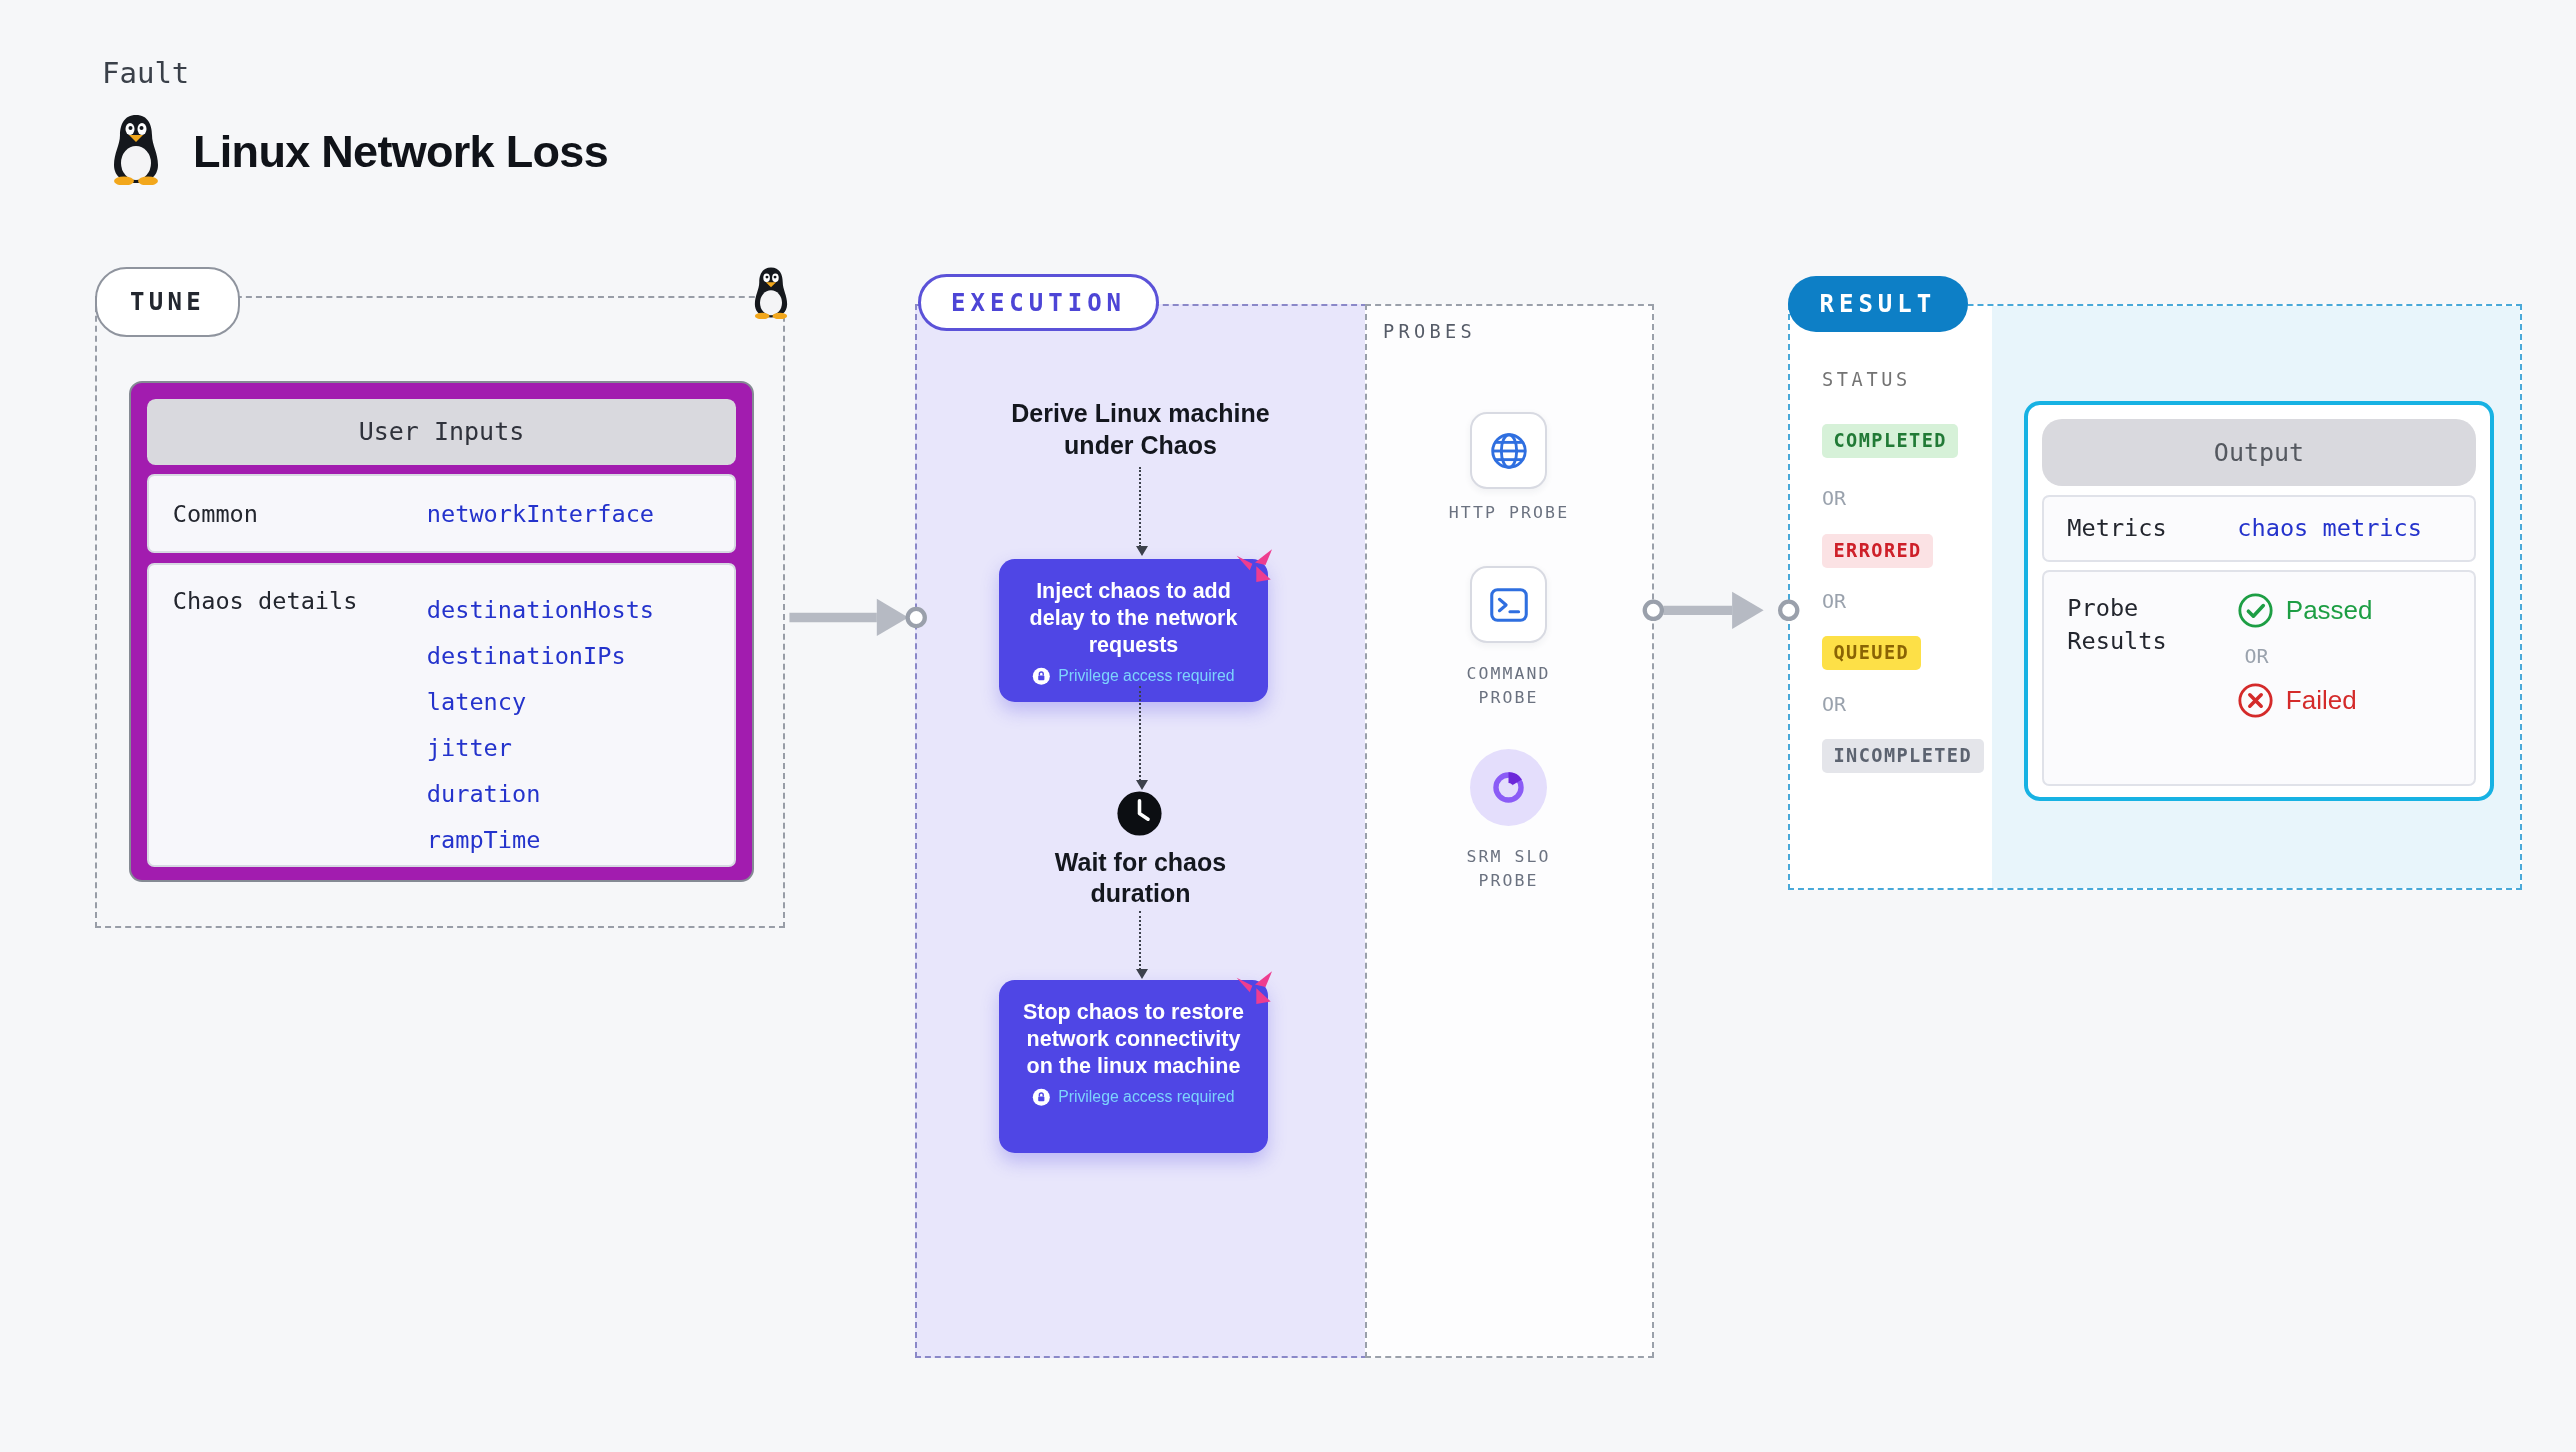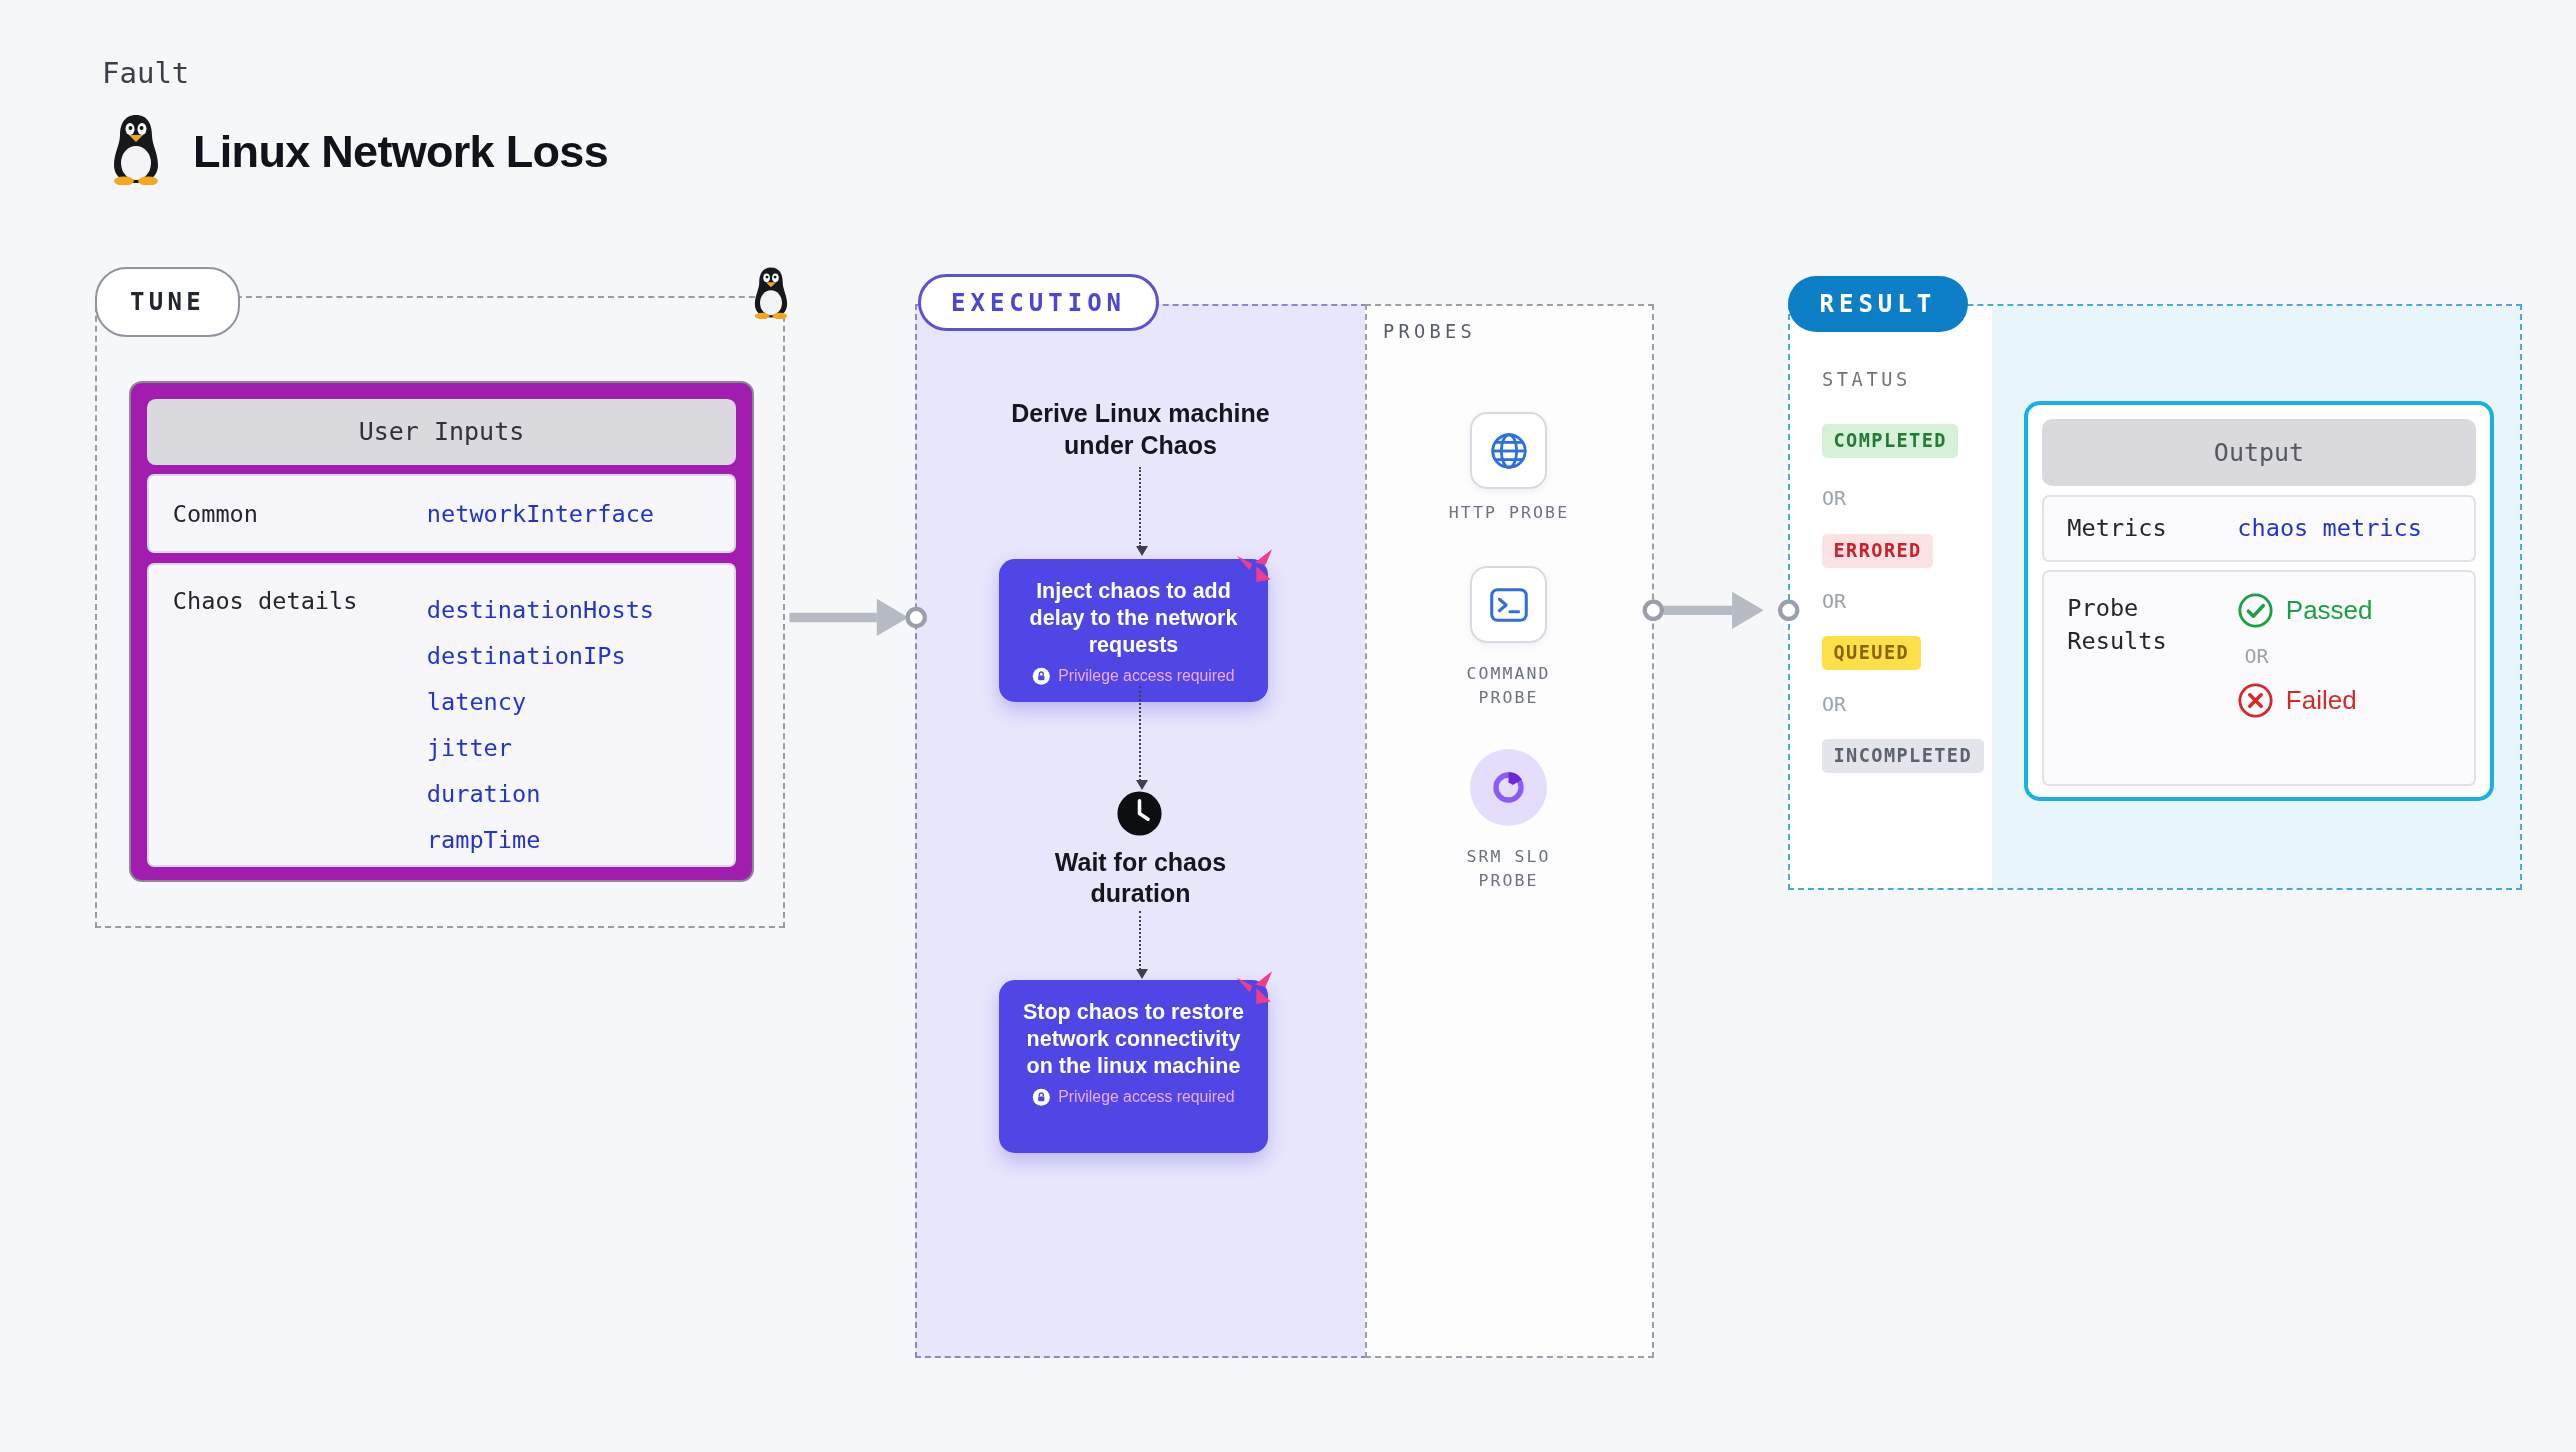--- a/index.html
+++ b/index.html
@@ -54,21 +54,21 @@
   .c1 { top:467px; height:80px; }
   .c2 { top:686px; height:95px; }
   .c3 { top:911px; height:59px; }
 
   .chaos-box { position:absolute; left:999px; width:269px; background:#4f46e5; border-radius:15.8px;
                color:#ffffff; text-align:center; padding:18.6px 18.6px 15.8px; box-shadow:0 8.6px 18.6px rgba(79,70,229,.28); }
   .inject-box { top:559px; min-height:119px; }
   .stop-box   { top:980px; min-height:173px; }
   .chaos-text { font-weight:bold; font-size:21.5px; line-height:27px; }
   .priv-row { margin-top:8.6px; display:flex; align-items:center; justify-content:center; gap:7.2px;
-              font-size:15.8px; color:#f0abfc; }
+              font-size:15.8px; color:#7dd3fc; }
   .priv-row svg { flex:none; }
   .sparkle { position:absolute; width:42px; height:42px; z-index:5; }
   .sp1 { left:1234px; top:544px; }
   .sp2 { left:1234px; top:966px; }
 
   .clock-wrap { position:absolute; left:1116px; top:790px; width:47px; height:47px; }
   .wait-text { position:absolute; left:1026px; top:847px; width:229px; text-align:center;
                font-size:25px; font-weight:bold; line-height:31px; color:#14171e; }
 
   
@@ -96,21 +96,21 @@
   .b-errored     { top:534px;  background:#fbe2e4; color:#ce2029; }
   .b-queued      { top:636px;  background:#fde047; color:#8a6404; }
   .b-incompleted { top:739px; background:#e4e5ea; color:#5c6370; }
   .or-sep { font-family:"DejaVu Sans Mono",monospace; font-size:20px; color:#9aa2ad; }
   .or-abs { position:absolute; left:1822px; }
   .or1 { top:486px; } .or2 { top:589px; } .or3 { top:692px; }
 
   
   .out-card { position:absolute; left:2024px; top:401px; width:470px; height:400px; background:#ffffff;
               border:4.3px solid #17b2e3; border-radius:15.8px; padding:14.3px; }
-  .out-header { height:67px; background:#d9d9de; border-radius:10px; display:flex; align-items:center; justify-content:center;
+  .out-header { height:67px; background:#d9d9de; border-radius:20px; display:flex; align-items:center; justify-content:center;
                 font-family:"DejaVu Sans Mono",monospace; font-size:25px; color:#54585f; }
   .out-row { border:2.1px solid #e0e2e9; background:#fbfbfd; border-radius:7.2px; display:flex;
              padding-left:23px; font-family:"DejaVu Sans Mono",monospace; font-size:23.6px; }
   .out-row.metrics { margin-top:8.6px; height:67px; align-items:center; }
   .out-row.proberes { margin-top:8.6px; height:216px; align-items:flex-start; padding-top:20px; }
   .out-label { width:170px; color:#23262e; flex:none; line-height:33px; }
   .out-value { color:#2433cc; }
   .pr-col { display:flex; flex-direction:column; font-family:"Liberation Sans",sans-serif; }
   .pr-line { display:flex; align-items:center; gap:11.5px; }
   .pr-passed { color:#1d9e44; font-size:26px; font-weight:500; }

